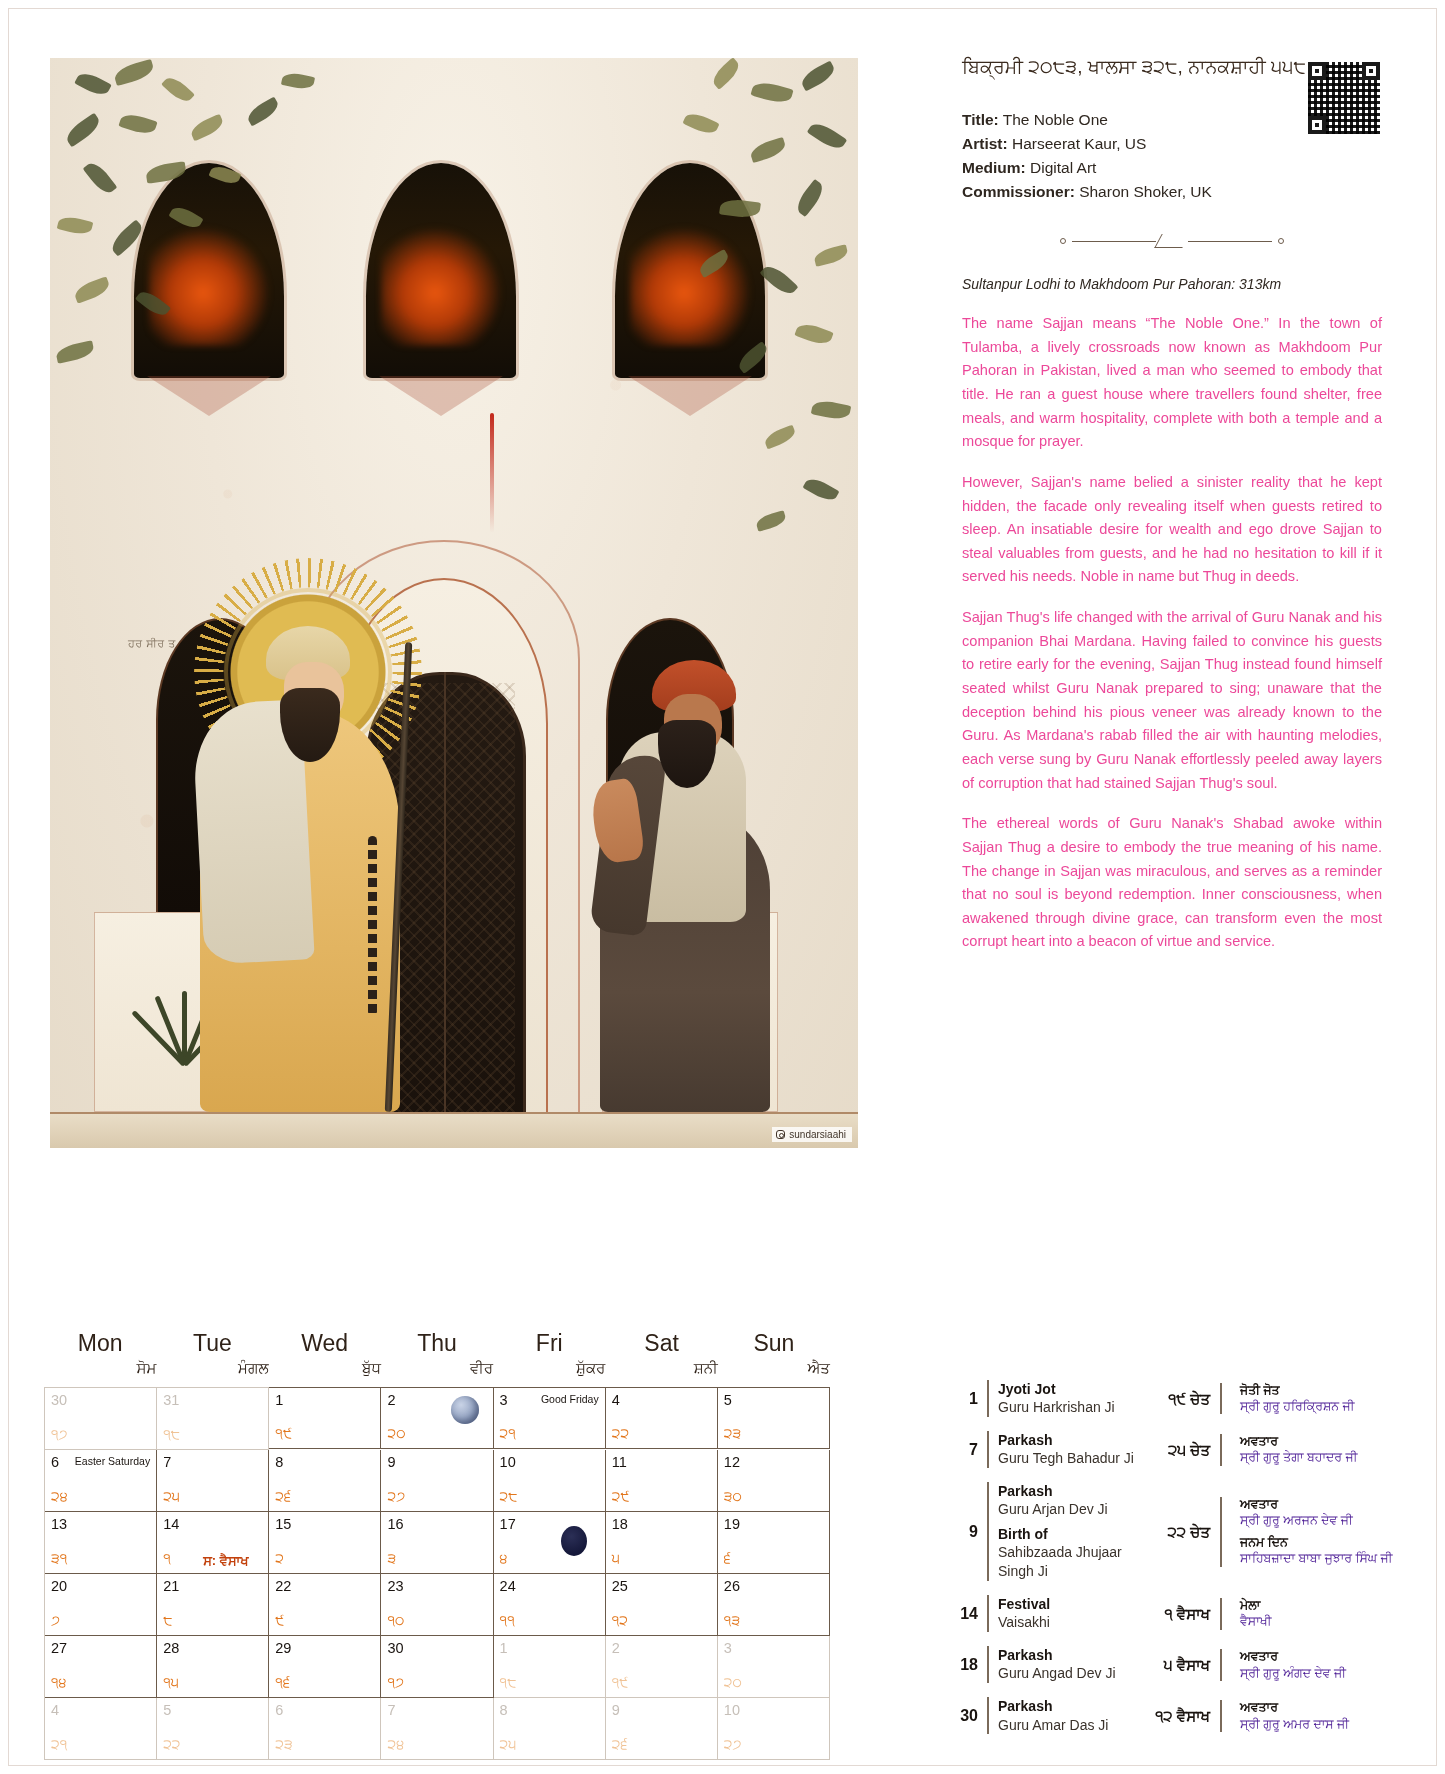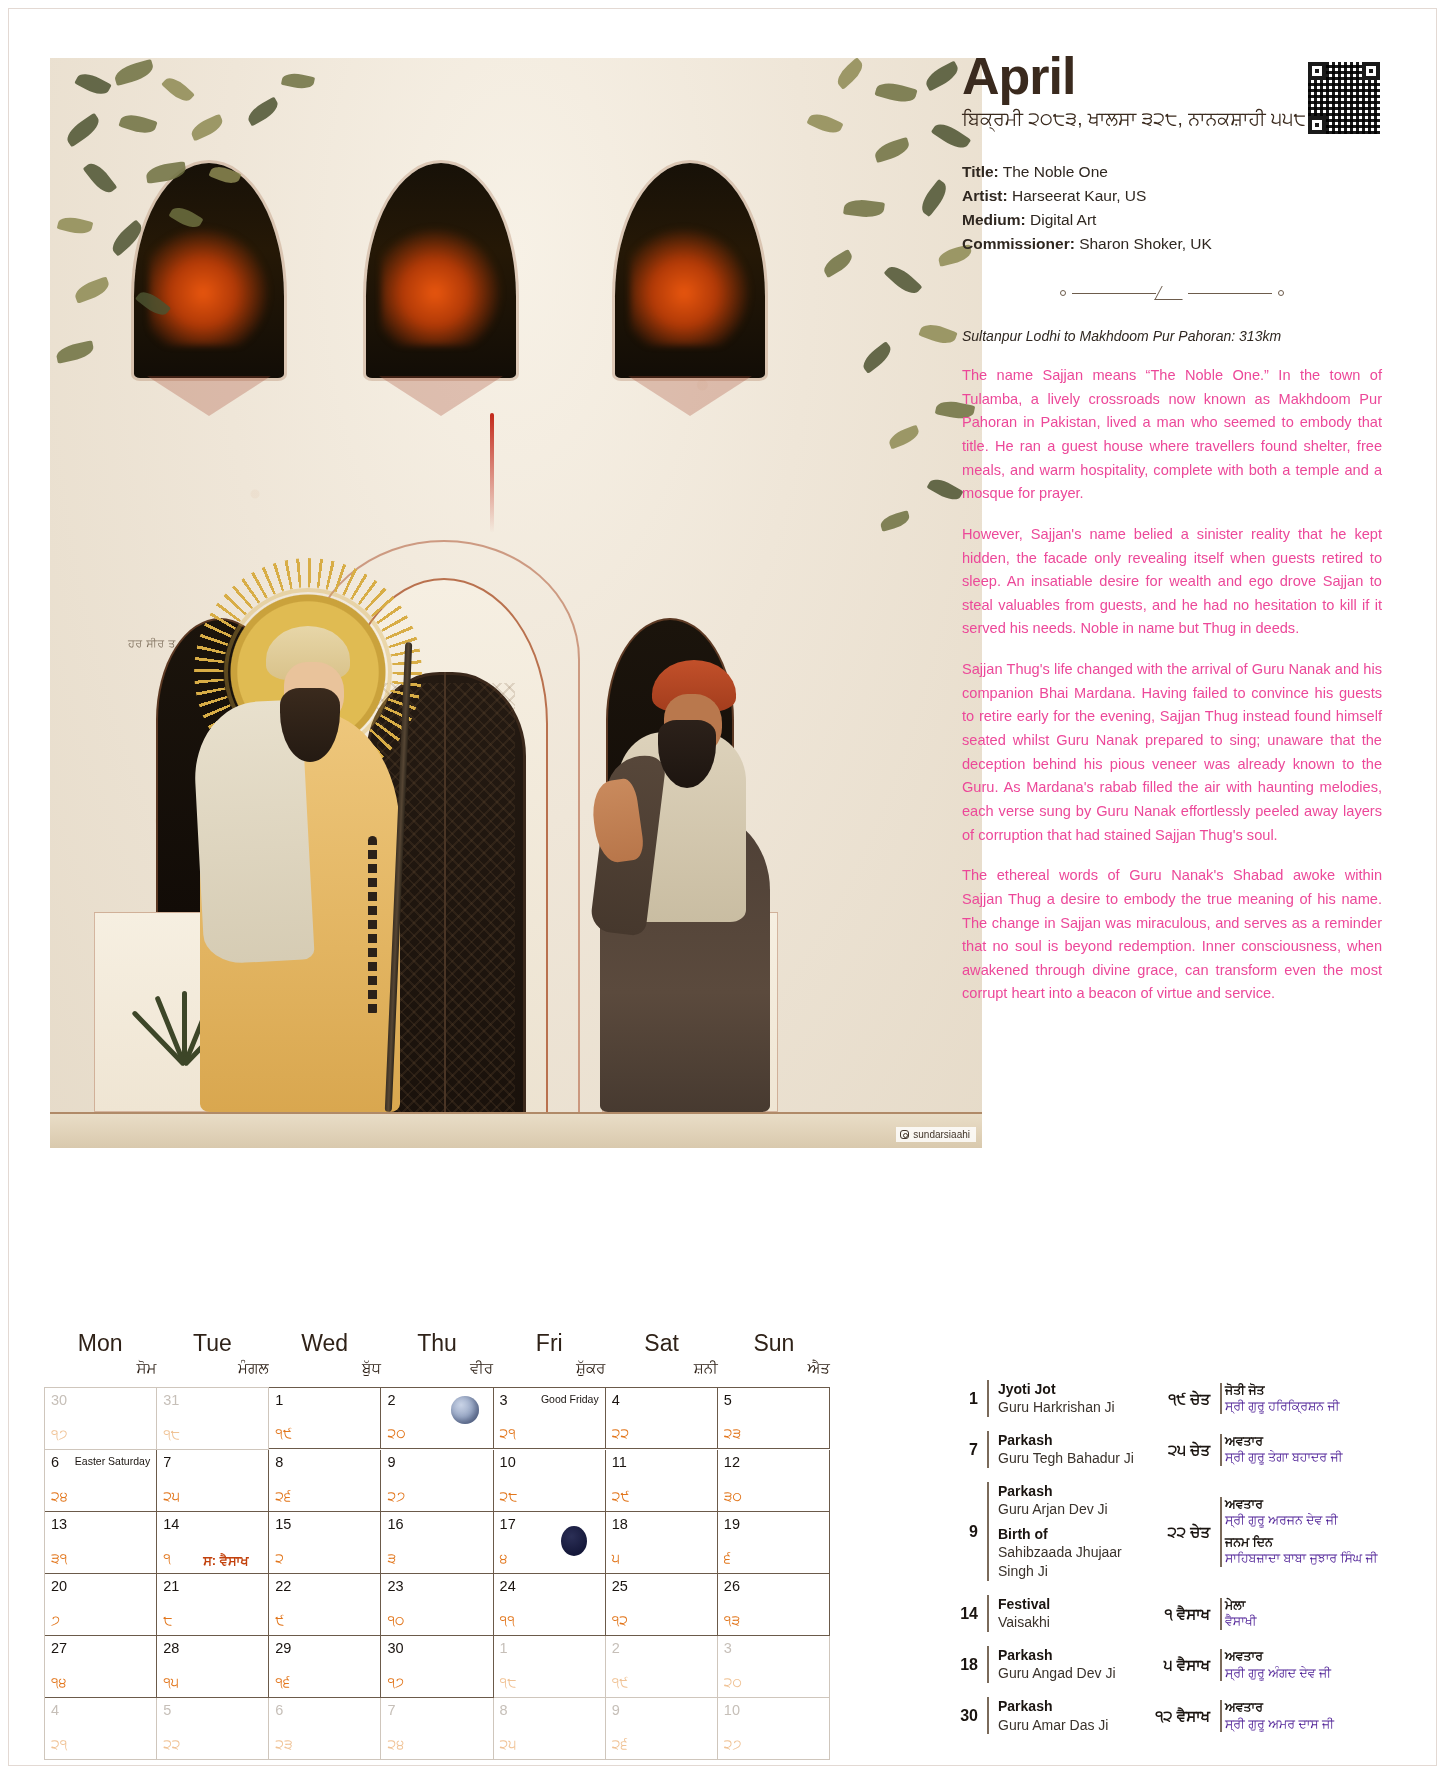--- a/index.html
+++ b/index.html
@@ -19,21 +19,21 @@
     position: absolute;
     left: 8px; top: 8px; right: 8px; bottom: 8px;
     border: 1px solid #e3d9d3;
     pointer-events: none;
   }
 
   
   .artwork {
     position: absolute;
     left: 50px; top: 58px;
-    width: 932px; height: 1090px;
+    width: 808px; height: 1090px;
     overflow: hidden;
     background: #efe7dc;
   }
   .art-wall {
     position: absolute; inset: 0;
     background:
       radial-gradient(ellipse at 50% 18%, #f7f1e6 0%, #efe6d8 45%, #e6dbc9 100%);
   }
   .art-wall::after {
     content: "";
@@ -397,21 +397,21 @@
     border-left: 2px solid #7a6a5a; padding-left: 9px; margin-left: 9px;
     flex: 1 1 auto; min-width: 0;
   }
   .ev-en .t { font-size: 14px; font-weight: bold; color:#1a1410; line-height:1.3; }
   .ev-en .s { font-size: 14px; color:#3a322b; line-height:1.35; }
   .ev-pdate {
     flex: 0 0 86px; text-align: right; font-size: 15px; font-weight: bold;
     color:#1a1410; padding-right: 10px;
   }
   .ev-pa {
-    border-left: 2px solid #7a6a5a; padding-left: 3px;
+    border-left: 2px solid #7a6a5a; padding-left: 18px;
     flex: 0 0 182px;
   }
   .ev-pa .t { font-size: 12.5px; font-weight: bold; color:#1a1410; line-height:1.25; }
   .ev-pa .s { font-size: 12.5px; color:#4c1d95; line-height:1.3; }
   .ev-sub { margin-top: 6px; }
 </style>
 </head>
 <body>
 
 <div id="page">
@@ -539,21 +539,20 @@
 
   <div class="qr">
     <div class="qr-inner">
       <span class="qr-eye tl"></span>
       <span class="qr-eye tr"></span>
       <span class="qr-eye bl"></span>
     </div>
   </div>
 
   <div class="rightcol">
-    <div class="month-title">April</div>
 
 
     <div class="month-eras">ਬਿਕ੍ਰਮੀ ੨੦੮੩, ਖਾਲਸਾ ੩੨੮, ਨਾਨਕਸ਼ਾਹੀ ੫੫੮</div>
 
     <div class="meta">
       <div>
         <b>Title:</b>
         <span>The Noble One</span>
       </div>
       <div>

